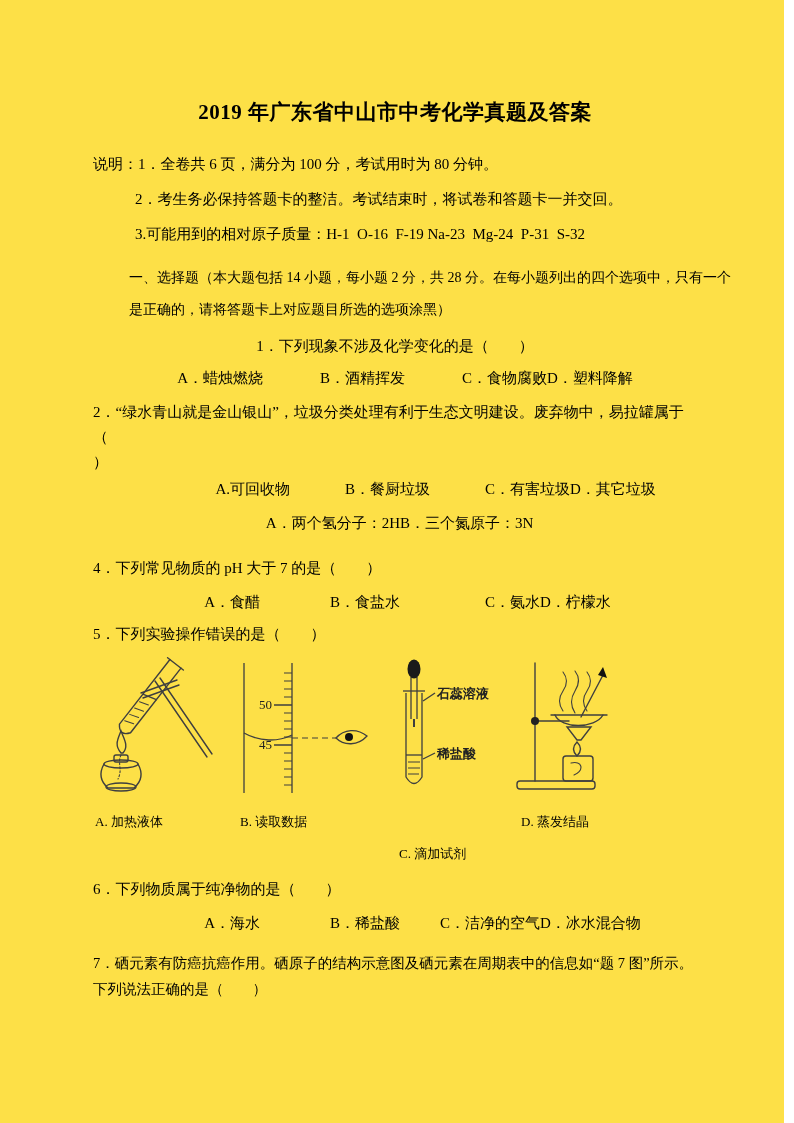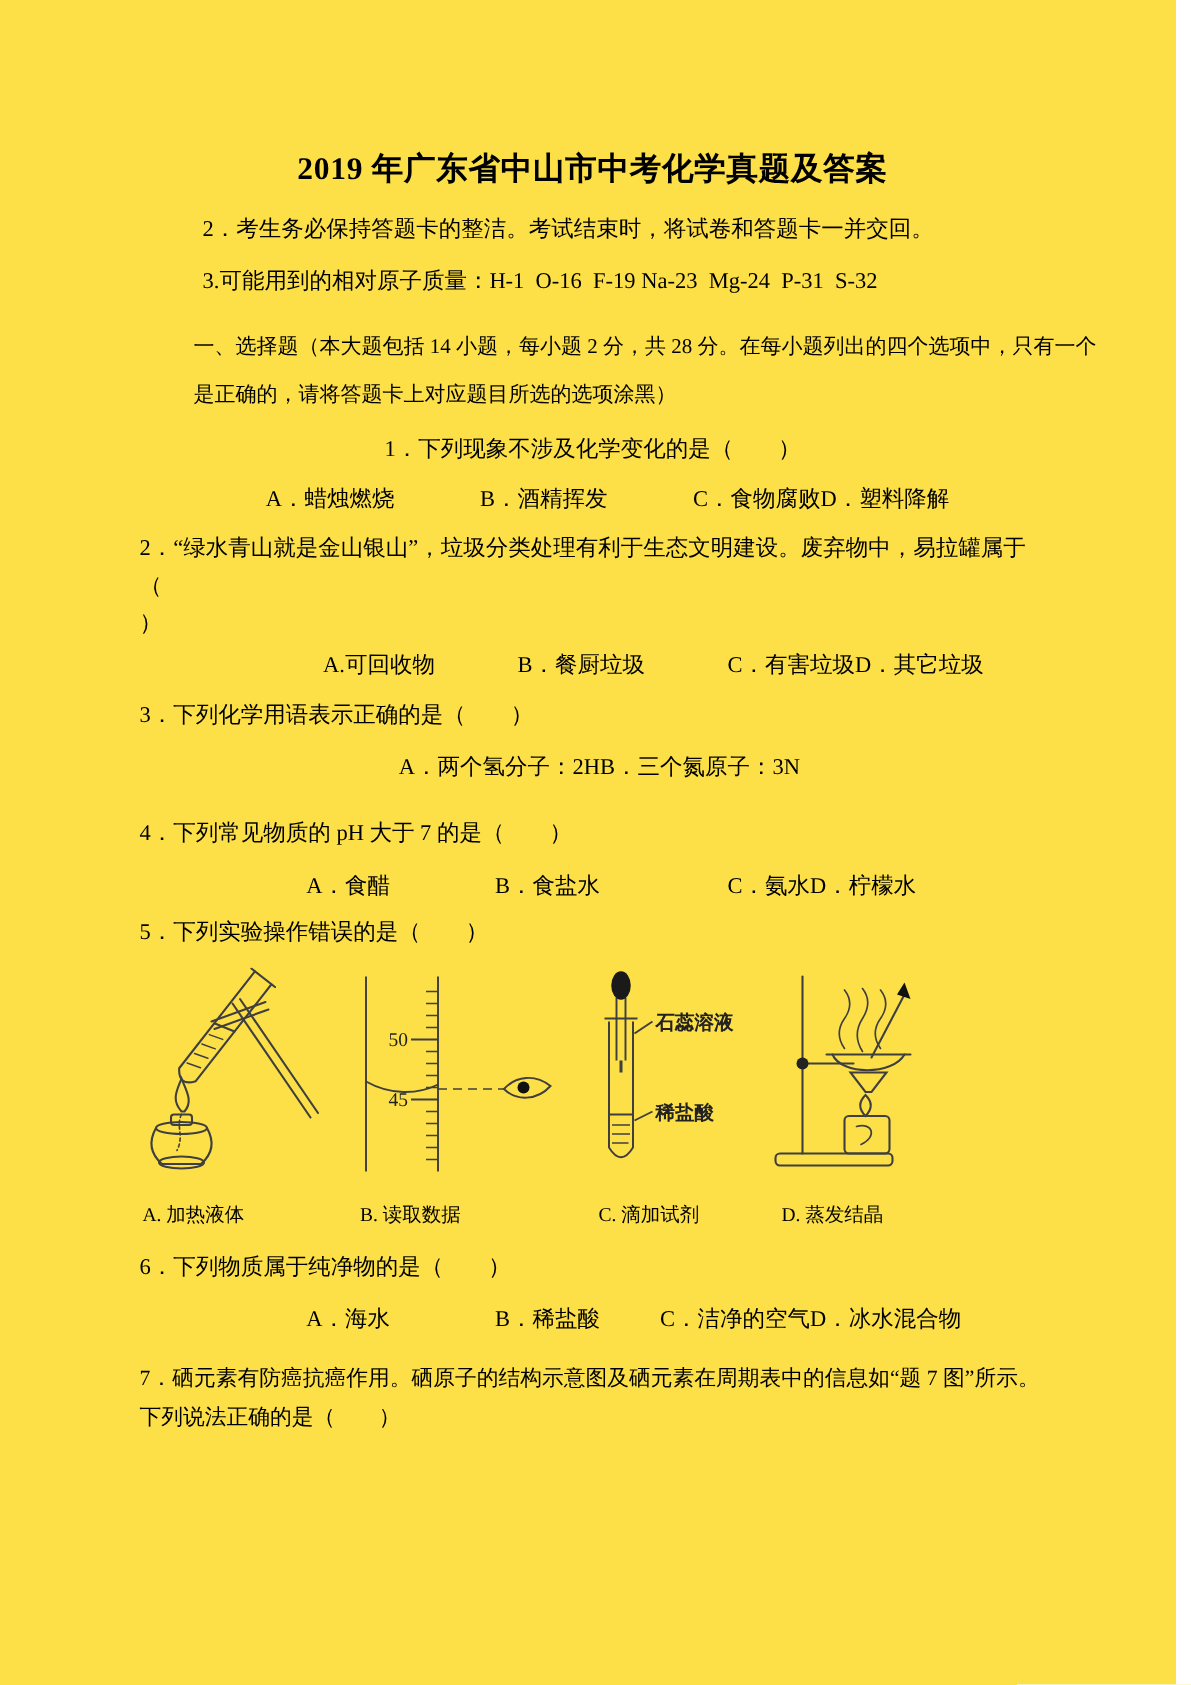--- a/index.html
+++ b/index.html
@@ -67,37 +67,38 @@
   }
 
   .figs{
     display:flex;
     margin-top:13px;
     margin-left:-8px;
   }
   .fig{margin:0;display:flex;flex-direction:column;align-items:center;}
   .figA{width:135px;margin-right:10px;}
   .figB{width:145px;margin-right:14px;}
-  .figC{width:112px;margin-right:10px;}
+  .figC{width:112px;margin-right:10px;gap:32px;}
   .figD{width:128px;}
   .fig svg{display:block;}
   .fig figcaption{
     font-size:13px;font-weight:normal;margin-top:14px;
     font-family:"Liberation Serif","DejaVu Serif",serif;
     align-self:flex-start;padding-left:10px;white-space:nowrap;
   }
   .fig svg text{font-family:"Liberation Serif","DejaVu Serif",serif;fill:#222;}
 </style>
 </head>
 <body>
 
 <div class="page">
 
   <h1 class="title">2019 年广东省中山市中考化学真题及答案</h1>
 
+  <p class="note1">说明：1．全卷共 6 页，满分为 100 分，考试用时为 80 分钟。</p>
   <p class="note2">2．考生务必保持答题卡的整洁。考试结束时，将试卷和答题卡一并交回。</p>
   <p class="note3">3.可能用到的相对原子质量：H-1  O-16  F-19 Na-23  Mg-24  P-31  S-32</p>
 
   <p class="section-heading"><span>一、选择题（本大题包括 14 小题，每小题 2 分，共 28 分。在每小题列出的四个选项中，只有一个</span><br><span>是正确的，请将答题卡上对应题目所选的选项涂黑）</span></p>
 
   <p class="stem q1-stem">1．下列现象不涉及化学变化的是（　　）</p>
   <div class="opts q1-opts">
     <span class="c1">A．蜡烛燃烧</span>
     <span class="c2">B．酒精挥发</span>
     <span class="c3">C．食物腐败</span>
@@ -105,21 +106,20 @@
   </div>
 
   <p class="stem q2-stem"><span>2．“绿水青山就是金山银山”，垃圾分类处理有利于生态文明建设。废弃物中，易拉罐属于（</span><br><span>）</span></p>
   <div class="opts q2-opts">
     <span class="c1">A.可回收物</span>
     <span class="c2">B．餐厨垃圾</span>
     <span class="c3">C．有害垃圾</span>
     <span class="c4">D．其它垃圾</span>
   </div>
 
-  <p class="stem q3-stem">3．下列化学用语表示正确的是（　　）</p>
   <div class="opts q3-row1">
     <span class="c1">A．两个氢分子：2H</span>
     <span class="c2">B．三个氮原子：3N</span>
   </div>
 
   <p class="stem q4-stem">4．下列常见物质的 pH 大于 7 的是（　　）</p>
   <div class="opts q4-opts">
     <span class="c1">A．食醋</span>
     <span class="c2">B．食盐水</span>
     <span class="c3">C．氨水</span>

